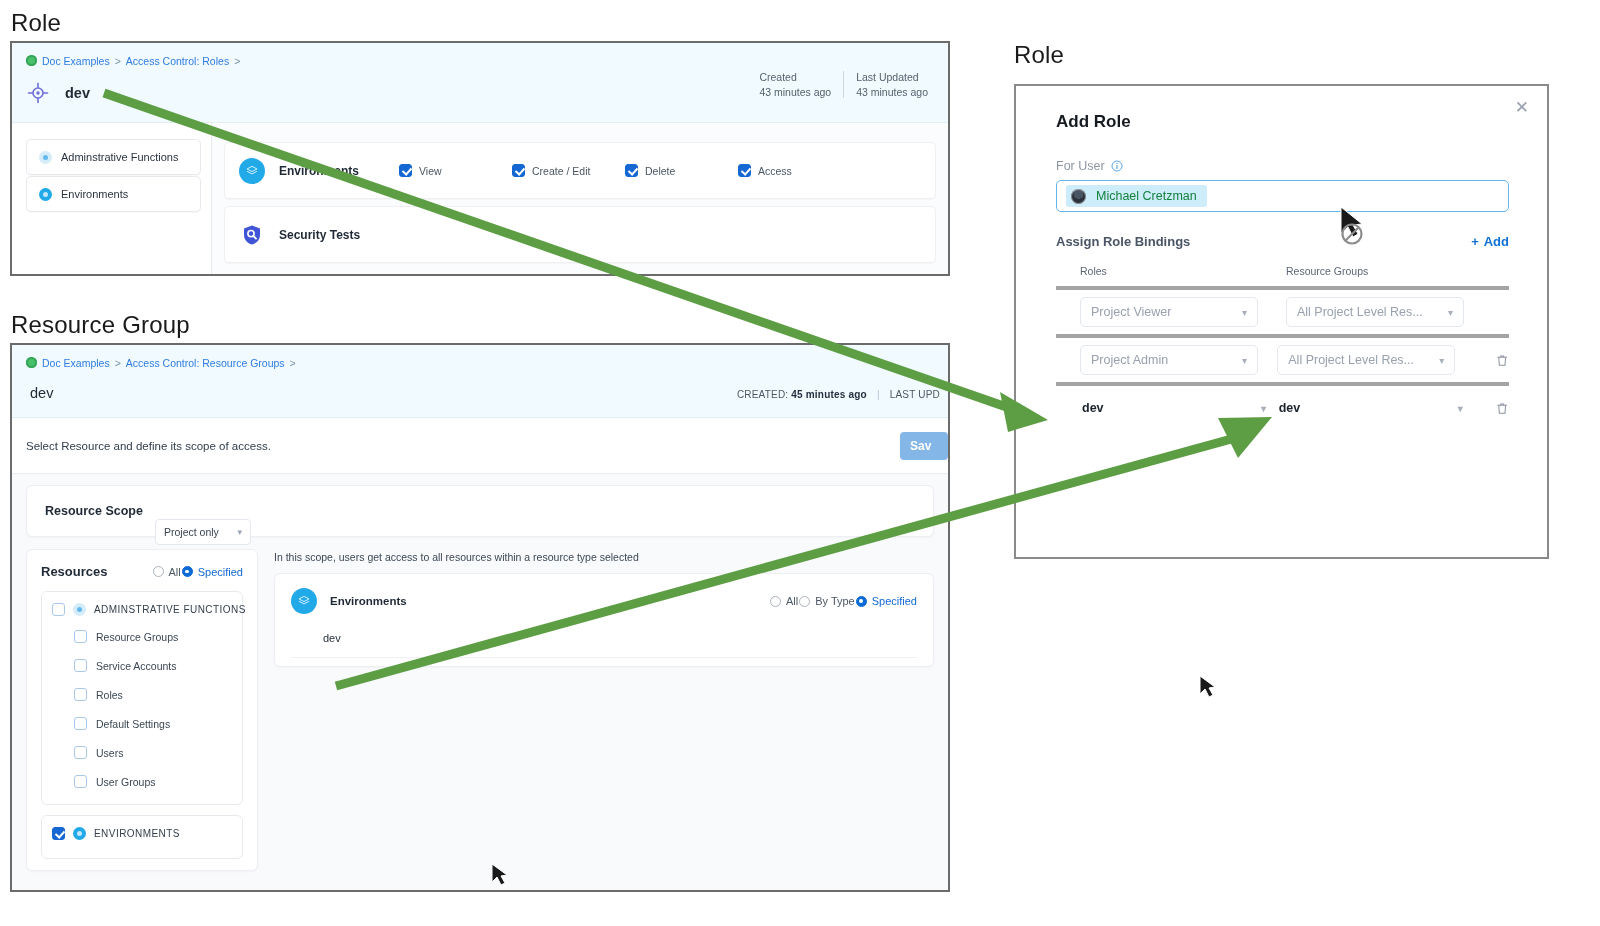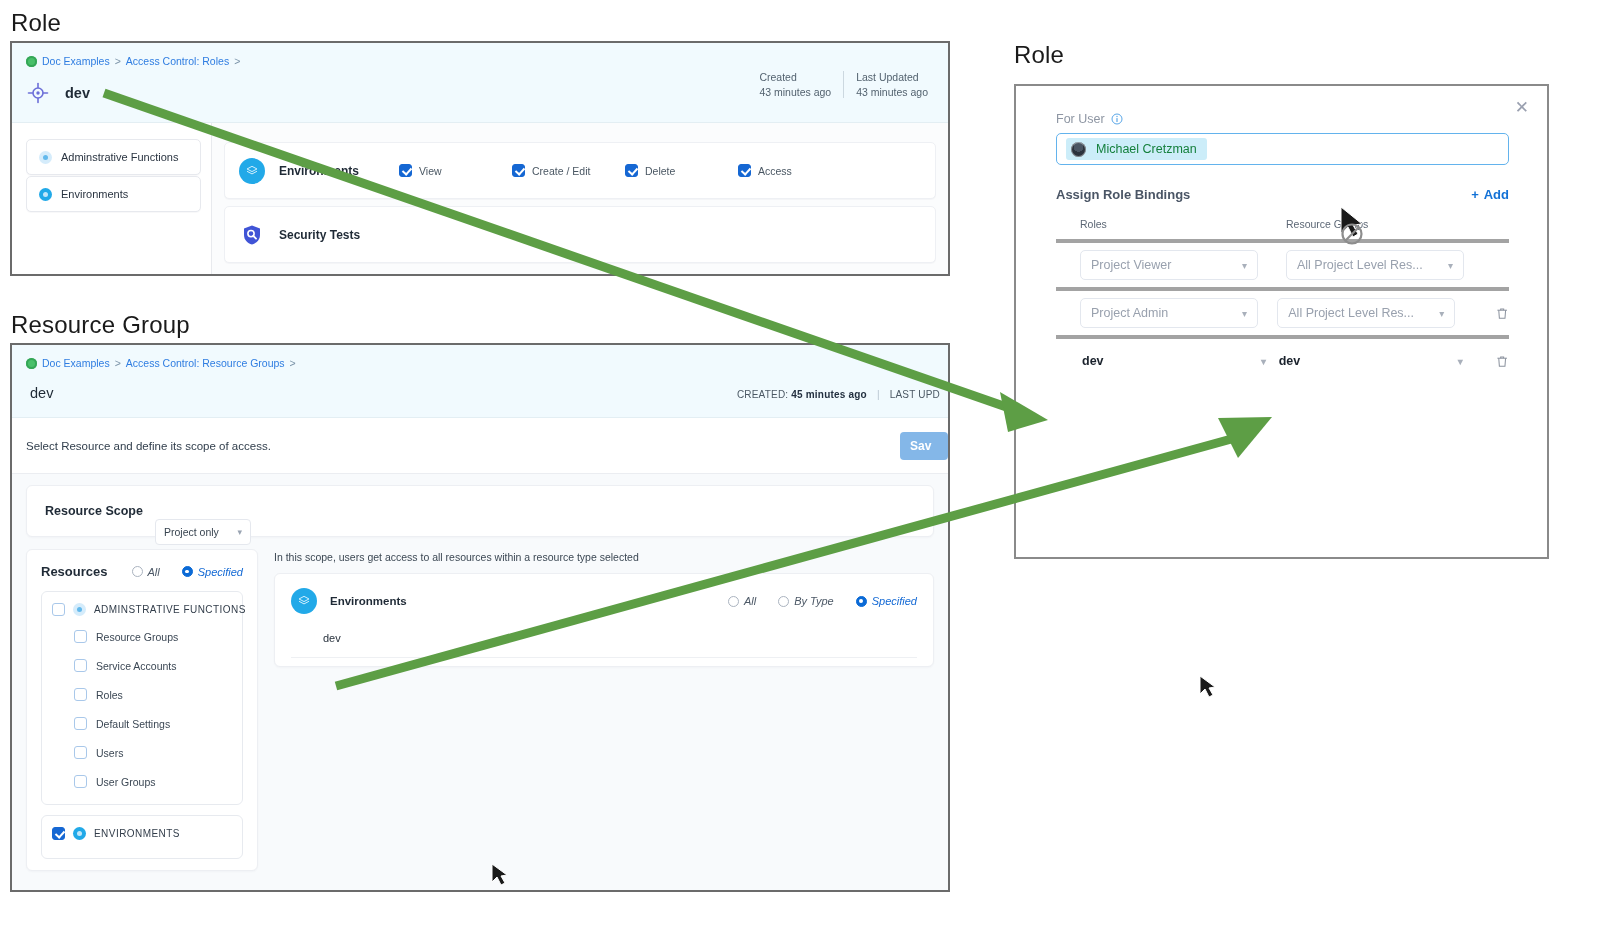--- a/index.html
+++ b/index.html
@@ -35,21 +35,21 @@
   #frame-rg   { left: 10px;   top: 343px; width: 940px; height: 549px; }
   #frame-user { left: 1014px; top: 84px;  width: 535px; height: 475px; border-color:#8a8a8a; }
 
   
   .appbar {
     background: #f1fafe;
     border-bottom: 1px solid #e3eef3;
     position: relative;
   }
   .crumbs {
-    display: flex; align-items: flex-end; gap: 5px;
+    display: flex; align-items: flex-start; gap: 5px;
     font-size: 10.5px; color: #2f7de1;
     white-space: nowrap;
   }
   .crumb-dot {
     width: 11px; height: 11px; border-radius: 50%;
     background: #49c06a;
     box-shadow: inset 0 0 0 2px #35a657;
     display: inline-block; flex: none;
   }
   .crumb-sep { color: #7b93a8; }
@@ -163,21 +163,21 @@
   .caret { color:#9aa4b2; font-size:9px; margin-left:10px; }
 
   #rg-cols { display:flex; margin: 12px 14px 0 14px; gap: 0; }
   #res-card {
     width: 232px; background:#fff; border:1px solid #edeff3; border-radius:6px;
     padding: 14px 14px 10px 14px; box-shadow:0 1px 2px rgba(20,30,50,.03);
     height: 322px; overflow:hidden;
   }
   #res-head { display:flex; align-items:center; margin-bottom:12px; }
   #res-title { font-size:13px; font-weight:700; color:#1f2a36; }
-  .radio-grp { display:flex; align-items:center; gap:22px; margin-left:auto;font-style:italic; }
+  .radio-grp { display:flex; align-items:center; gap:1px; margin-left:auto; }
   .radio-item { display:flex; align-items:center; gap:5px; font-size:11px; color:#4c5866; white-space:nowrap; }
   .rdo { width:11px; height:11px; border-radius:50%; border:1.4px solid #aab3bf; flex:none; background:#fff; }
   .rdo.on { border-color:#0b6ad6; background:#0b6ad6; position:relative; }
   .rdo.on::after { content:""; position:absolute; inset:2.6px; border-radius:50%; background:#fff; }
   .radio-item.on { color:#1268d4; }
 
   .group-box {
     border:1px solid #e7eaef; border-radius:6px; padding:11px 10px 8px 10px;
     margin-bottom: 10px;
   }
@@ -474,20 +474,21 @@
           </div>
         </div>
 
       </div>
     </div>
   </div>
 
   <div class="frame" id="frame-user">
     <div id="dlg">
       <div id="dlg-close">✕</div>
+      <div id="dlg-title">Add Role</div>
 
       <div id="for-user-row">
         <span id="for-user-lbl">For User</span>
         <svg class="info-ico" viewBox="0 0 24 24">
           <circle cx="12" cy="12" r="10" fill="none" stroke="#5aa7e8" stroke-width="2"></circle>
           <circle cx="12" cy="7" r="1.4" fill="#5aa7e8"></circle>
           <rect x="10.8" y="10" width="2.4" height="8" rx="1.1" fill="#5aa7e8"></rect>
         </svg>
       </div>
 

